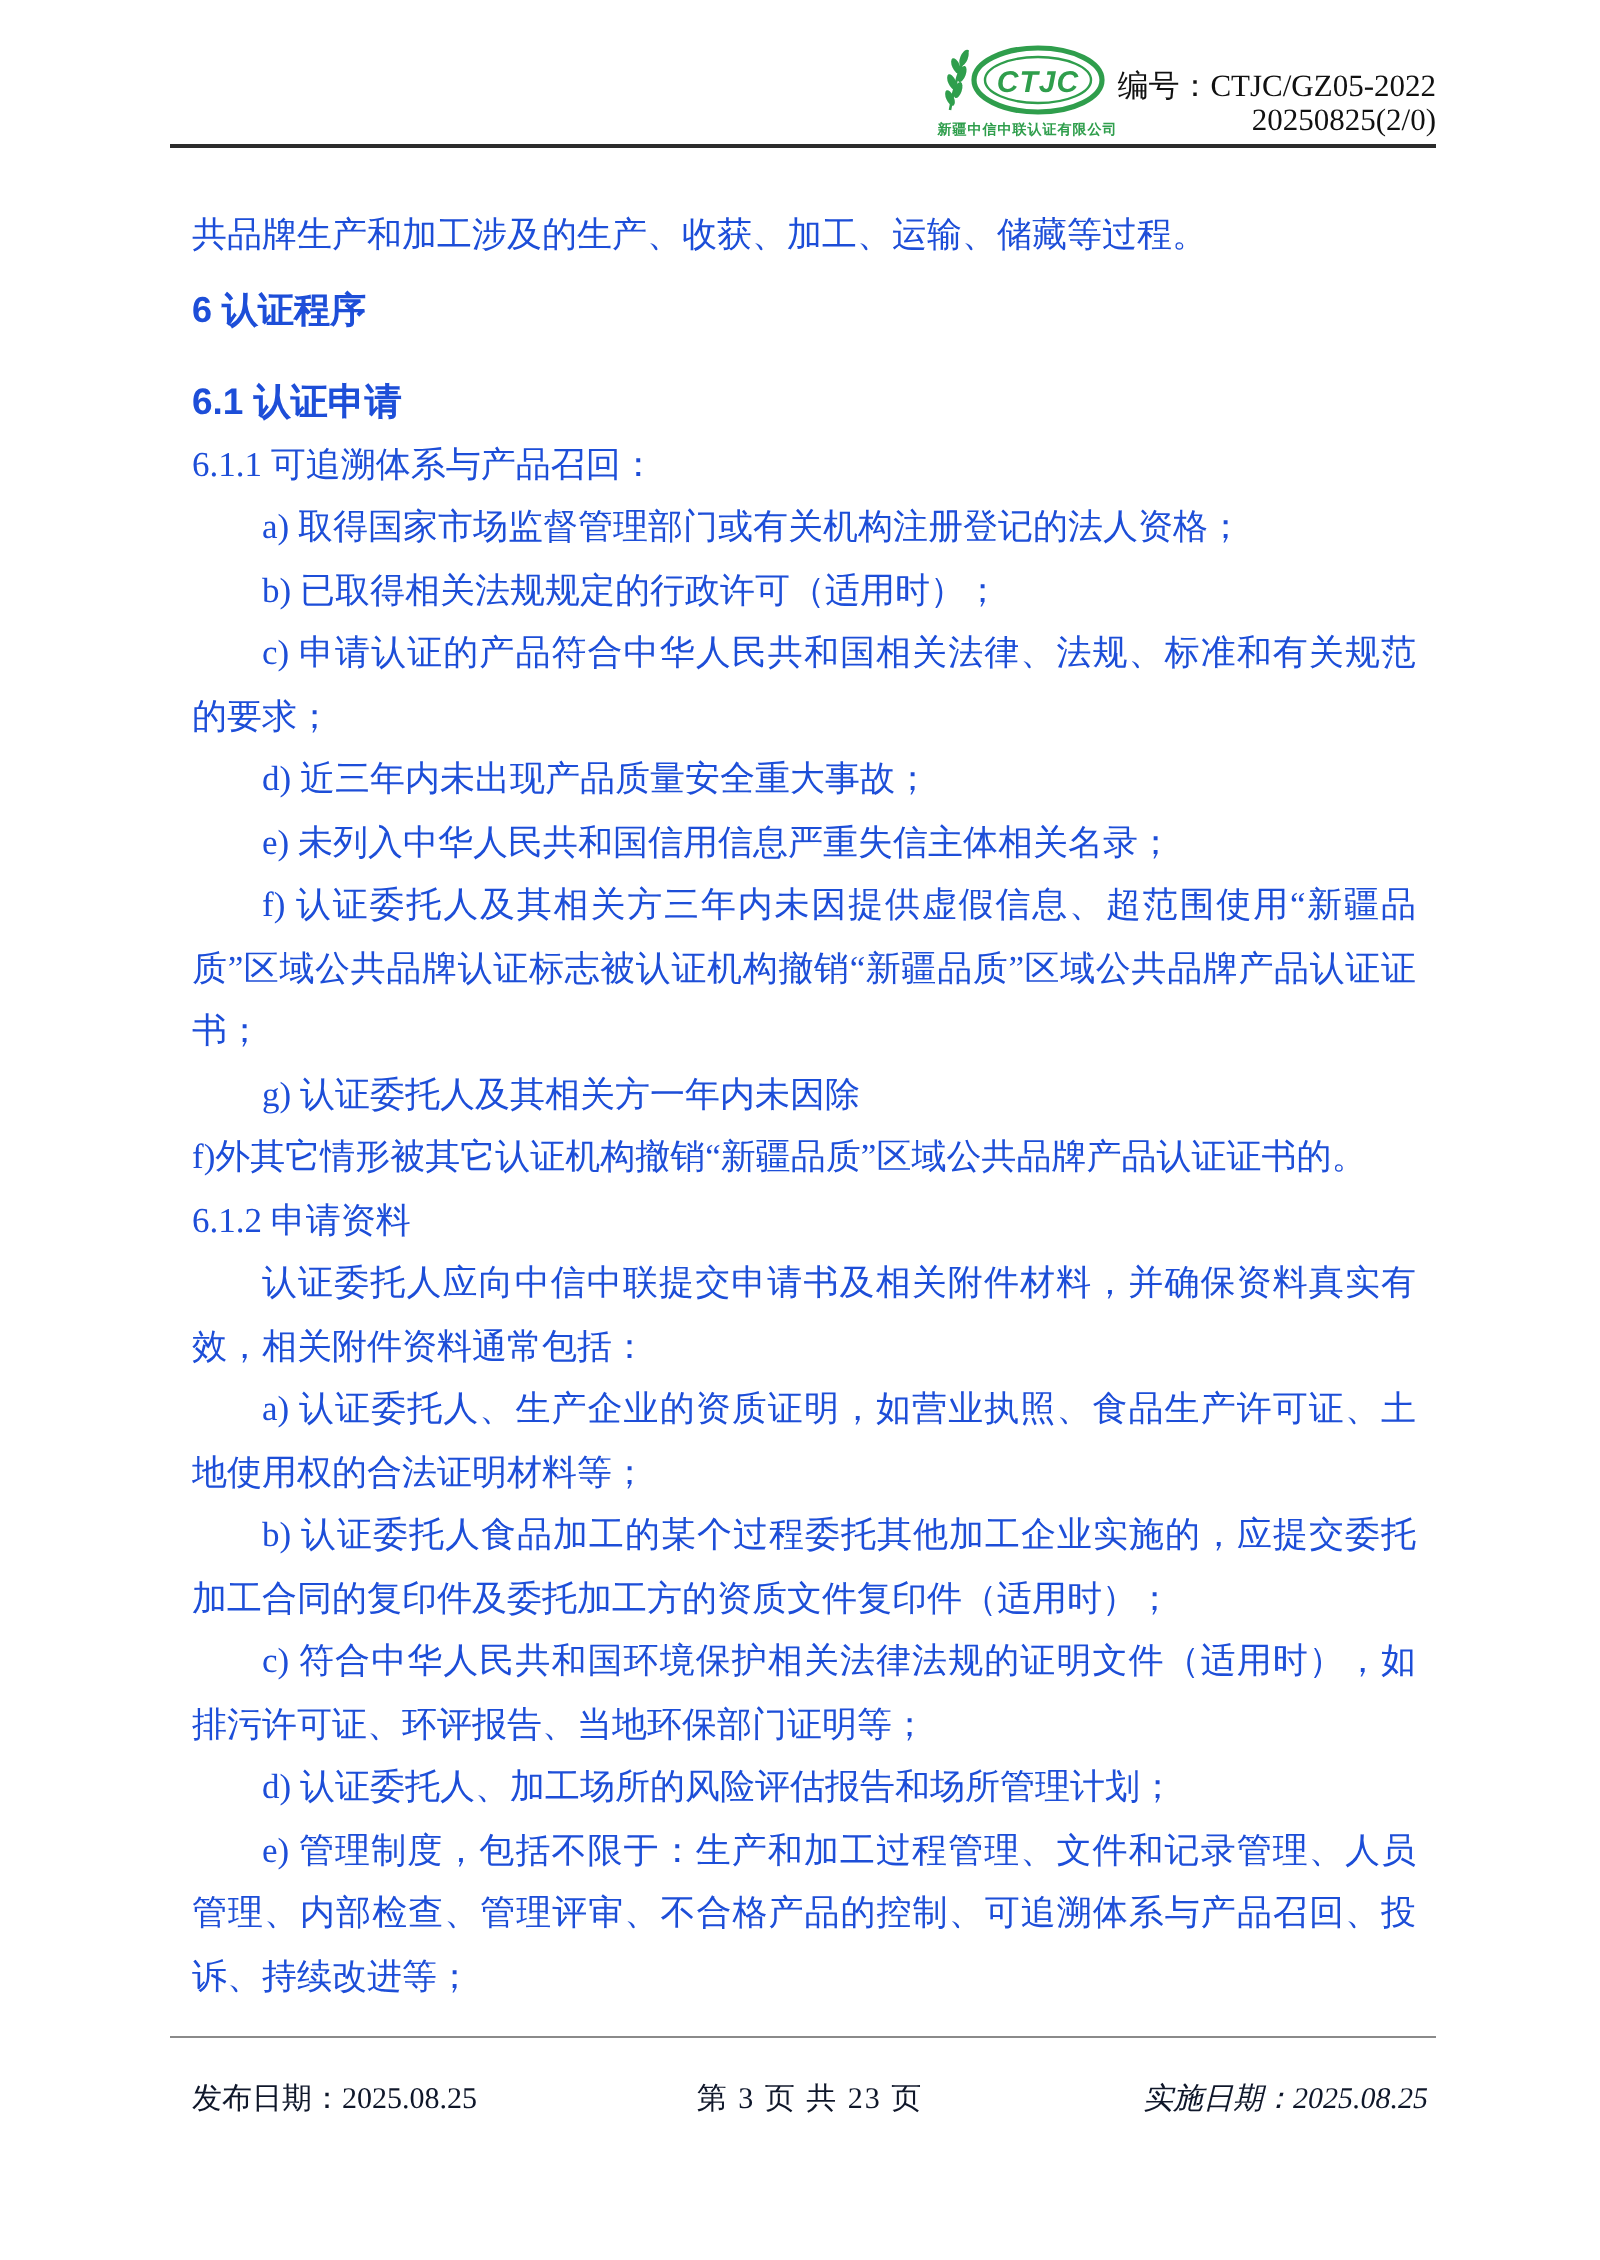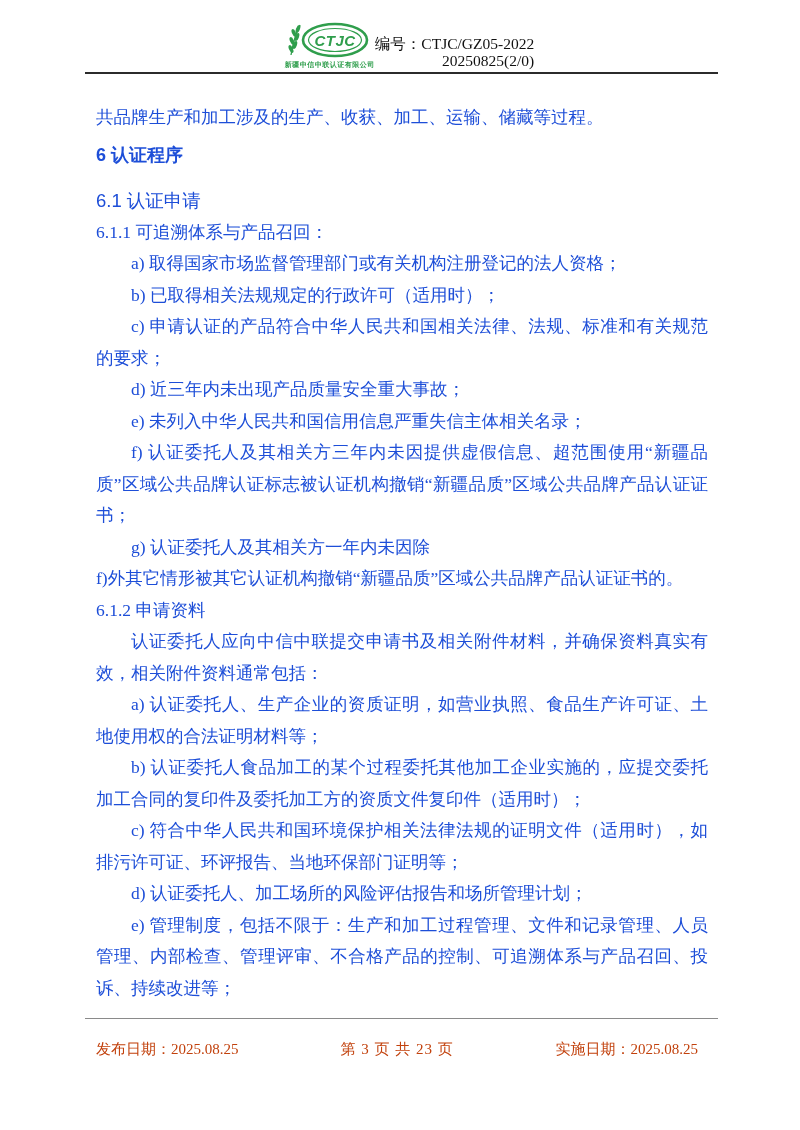--- a/index.html
+++ b/index.html
@@ -13,21 +13,21 @@
   }
   .page { position: absolute; inset: 0; background: #ffffff; }
 
   
   .header {
     position: absolute;
     left: 85px; right: 82px; top: 16px;
     height: 58px;
     border-bottom: 2px solid #2b2b2b;
     display: flex;
-    justify-content: center;
+    justify-content: flex-end;
     align-items: flex-end;
   }
   .logo-block { margin-left: 16px; padding-bottom: 2px; }
   .logo-svg { display: block; }
   .company-name {
     font-family: "Liberation Sans", "DejaVu Sans", sans-serif;
     font-size: 7px;
     font-weight: bold;
     color: #2f9e4c;
     letter-spacing: 0.5px;
@@ -58,39 +58,39 @@
   .h1 {
     font-family: "Liberation Sans", "DejaVu Sans", sans-serif;
     font-weight: bold;
     font-size: 18px;
     margin-top: 6px;
     margin-bottom: 14px;
     line-height: 31.5px;
   }
   .h2 {
     font-family: "Liberation Sans", "DejaVu Sans", sans-serif;
-    font-weight: normal;
+    font-weight: bold;
     font-size: 18.5px;
     line-height: 31.5px;
   }
 
   
   .footer {
     position: absolute;
     left: 85px; right: 82px; top: 1018px;
     border-top: 1px solid #8a8a8a;
     padding-top: 21px;
     display: flex;
     justify-content: space-between;
     align-items: baseline;
     font-size: 15px;
-    color: #c2410c;
+    color: #0f172a;
   }
   .footer .left { margin-left: 11px; }
-  .footer .right { margin-right: 20px; }
+  .footer .right { margin-right: 4px; font-style: italic; }
   .footer .center { letter-spacing: 1px; text-align: right; }
 </style>
 </head>
 <body>
 
 <div class="page">
 
   <div class="header">
     <div class="logo-block">
       <svg class="logo-svg" width="86" height="38" viewBox="0 0 86 38">

